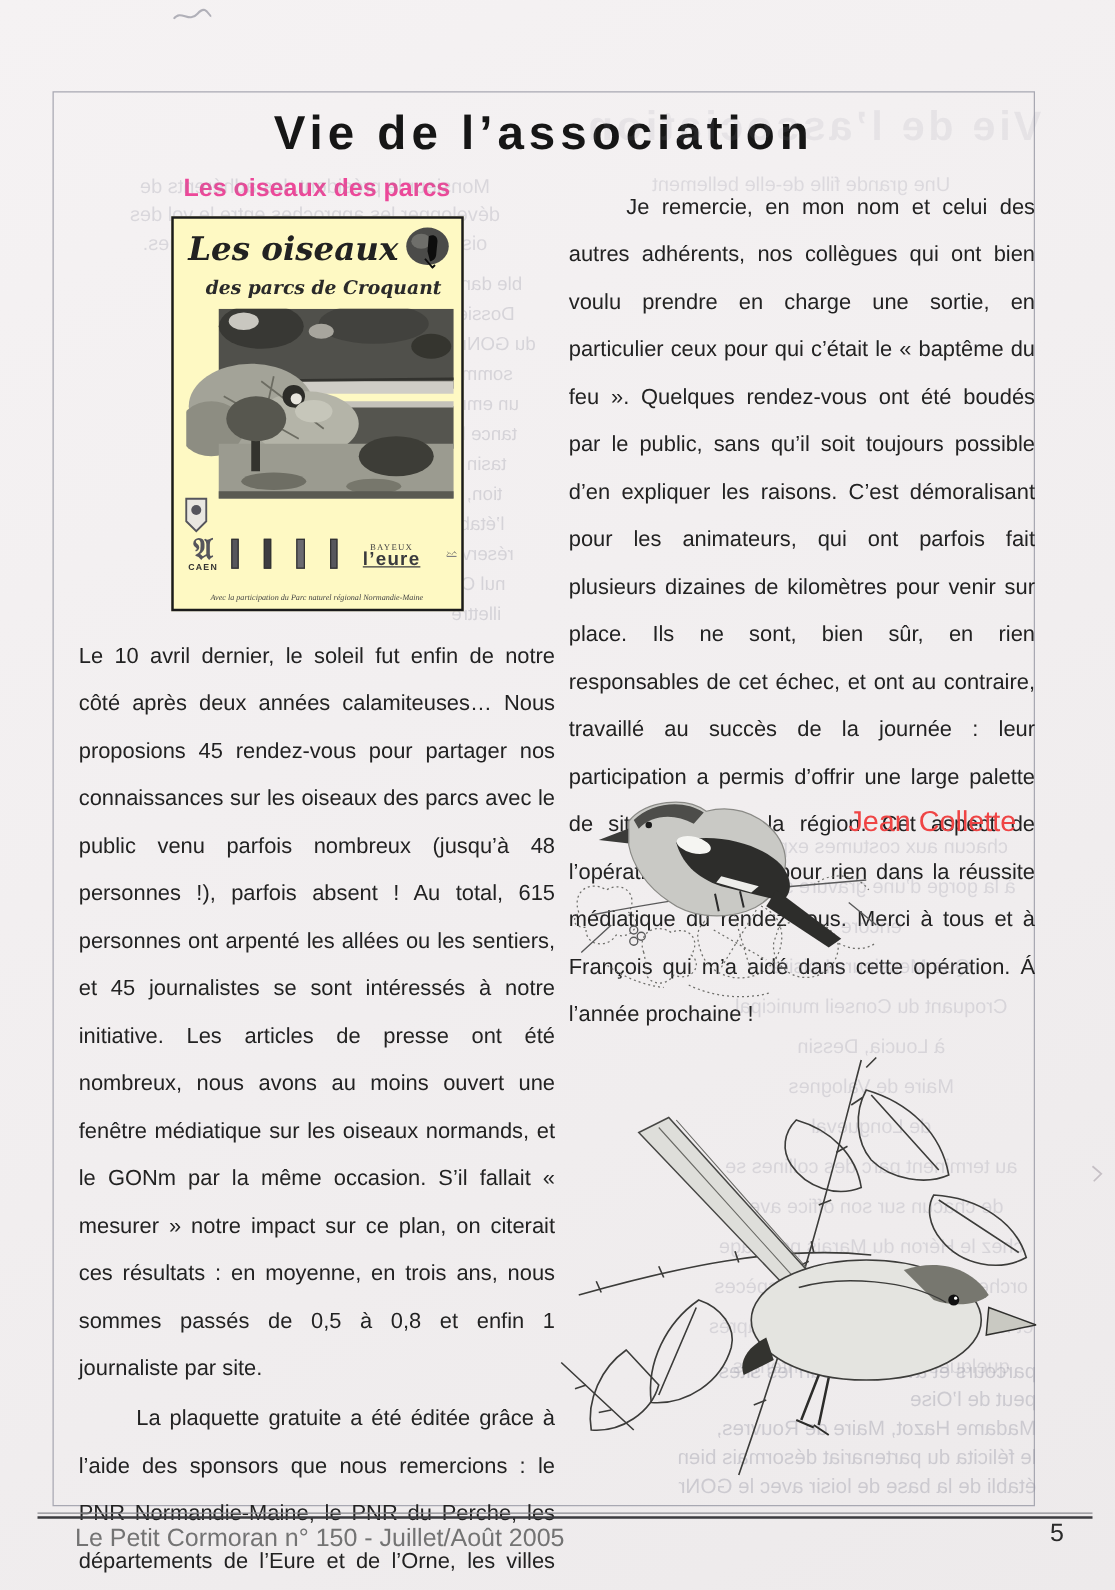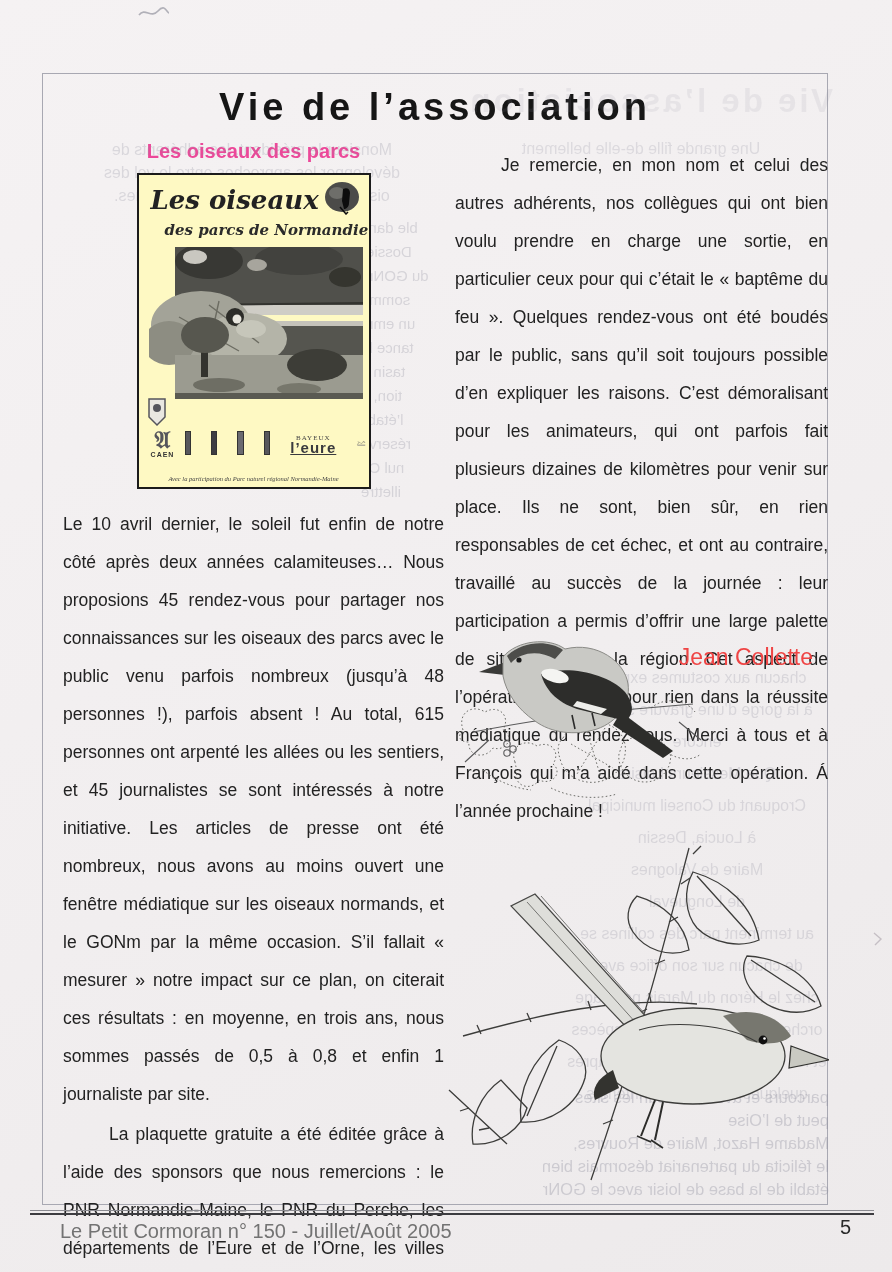--- a/index.html
+++ b/index.html
@@ -154,21 +154,21 @@
       <div>établi de la base de loisir avec le GONm,</div>
     </div>
 
   <div class="main-title">Vie de l’association</div>
 
   <div class="col-left">
     <h2>Les oiseaux des parcs</h2>
 
     <div class="cover">
       <div class="cover-title1">Les oiseaux</div>
-      <div class="cover-title2">des parcs de Normandie</div>
+      <div class="cover-title2">des parcs de Croquant</div>
       <svg class="cover-logo-circle" viewBox="0 0 38 34">
         <ellipse cx="19" cy="16" rx="17" ry="15" fill="#4b4b49"></ellipse>
         <ellipse cx="14" cy="12" rx="8" ry="6" fill="#6e6e6a"></ellipse>
         <path d="M20 8 C24 6 27 8 27 12 L26 22 C26 26 23 28 21 28 L19 20 Z" fill="#0d0d0d"></path>
         <path d="M17 26 L23 33 L25 31" stroke="#0d0d0d" stroke-width="1.5" fill="none"></path>
       </svg>
       <svg class="cover-photo" viewBox="0 0 214 152" preserveAspectRatio="none">
         <rect x="26" y="0" width="188" height="64" fill="#50504b"></rect>
         <ellipse cx="60" cy="14" rx="34" ry="18" fill="#383834"></ellipse>
         <ellipse cx="150" cy="12" rx="44" ry="16" fill="#42423e"></ellipse>

